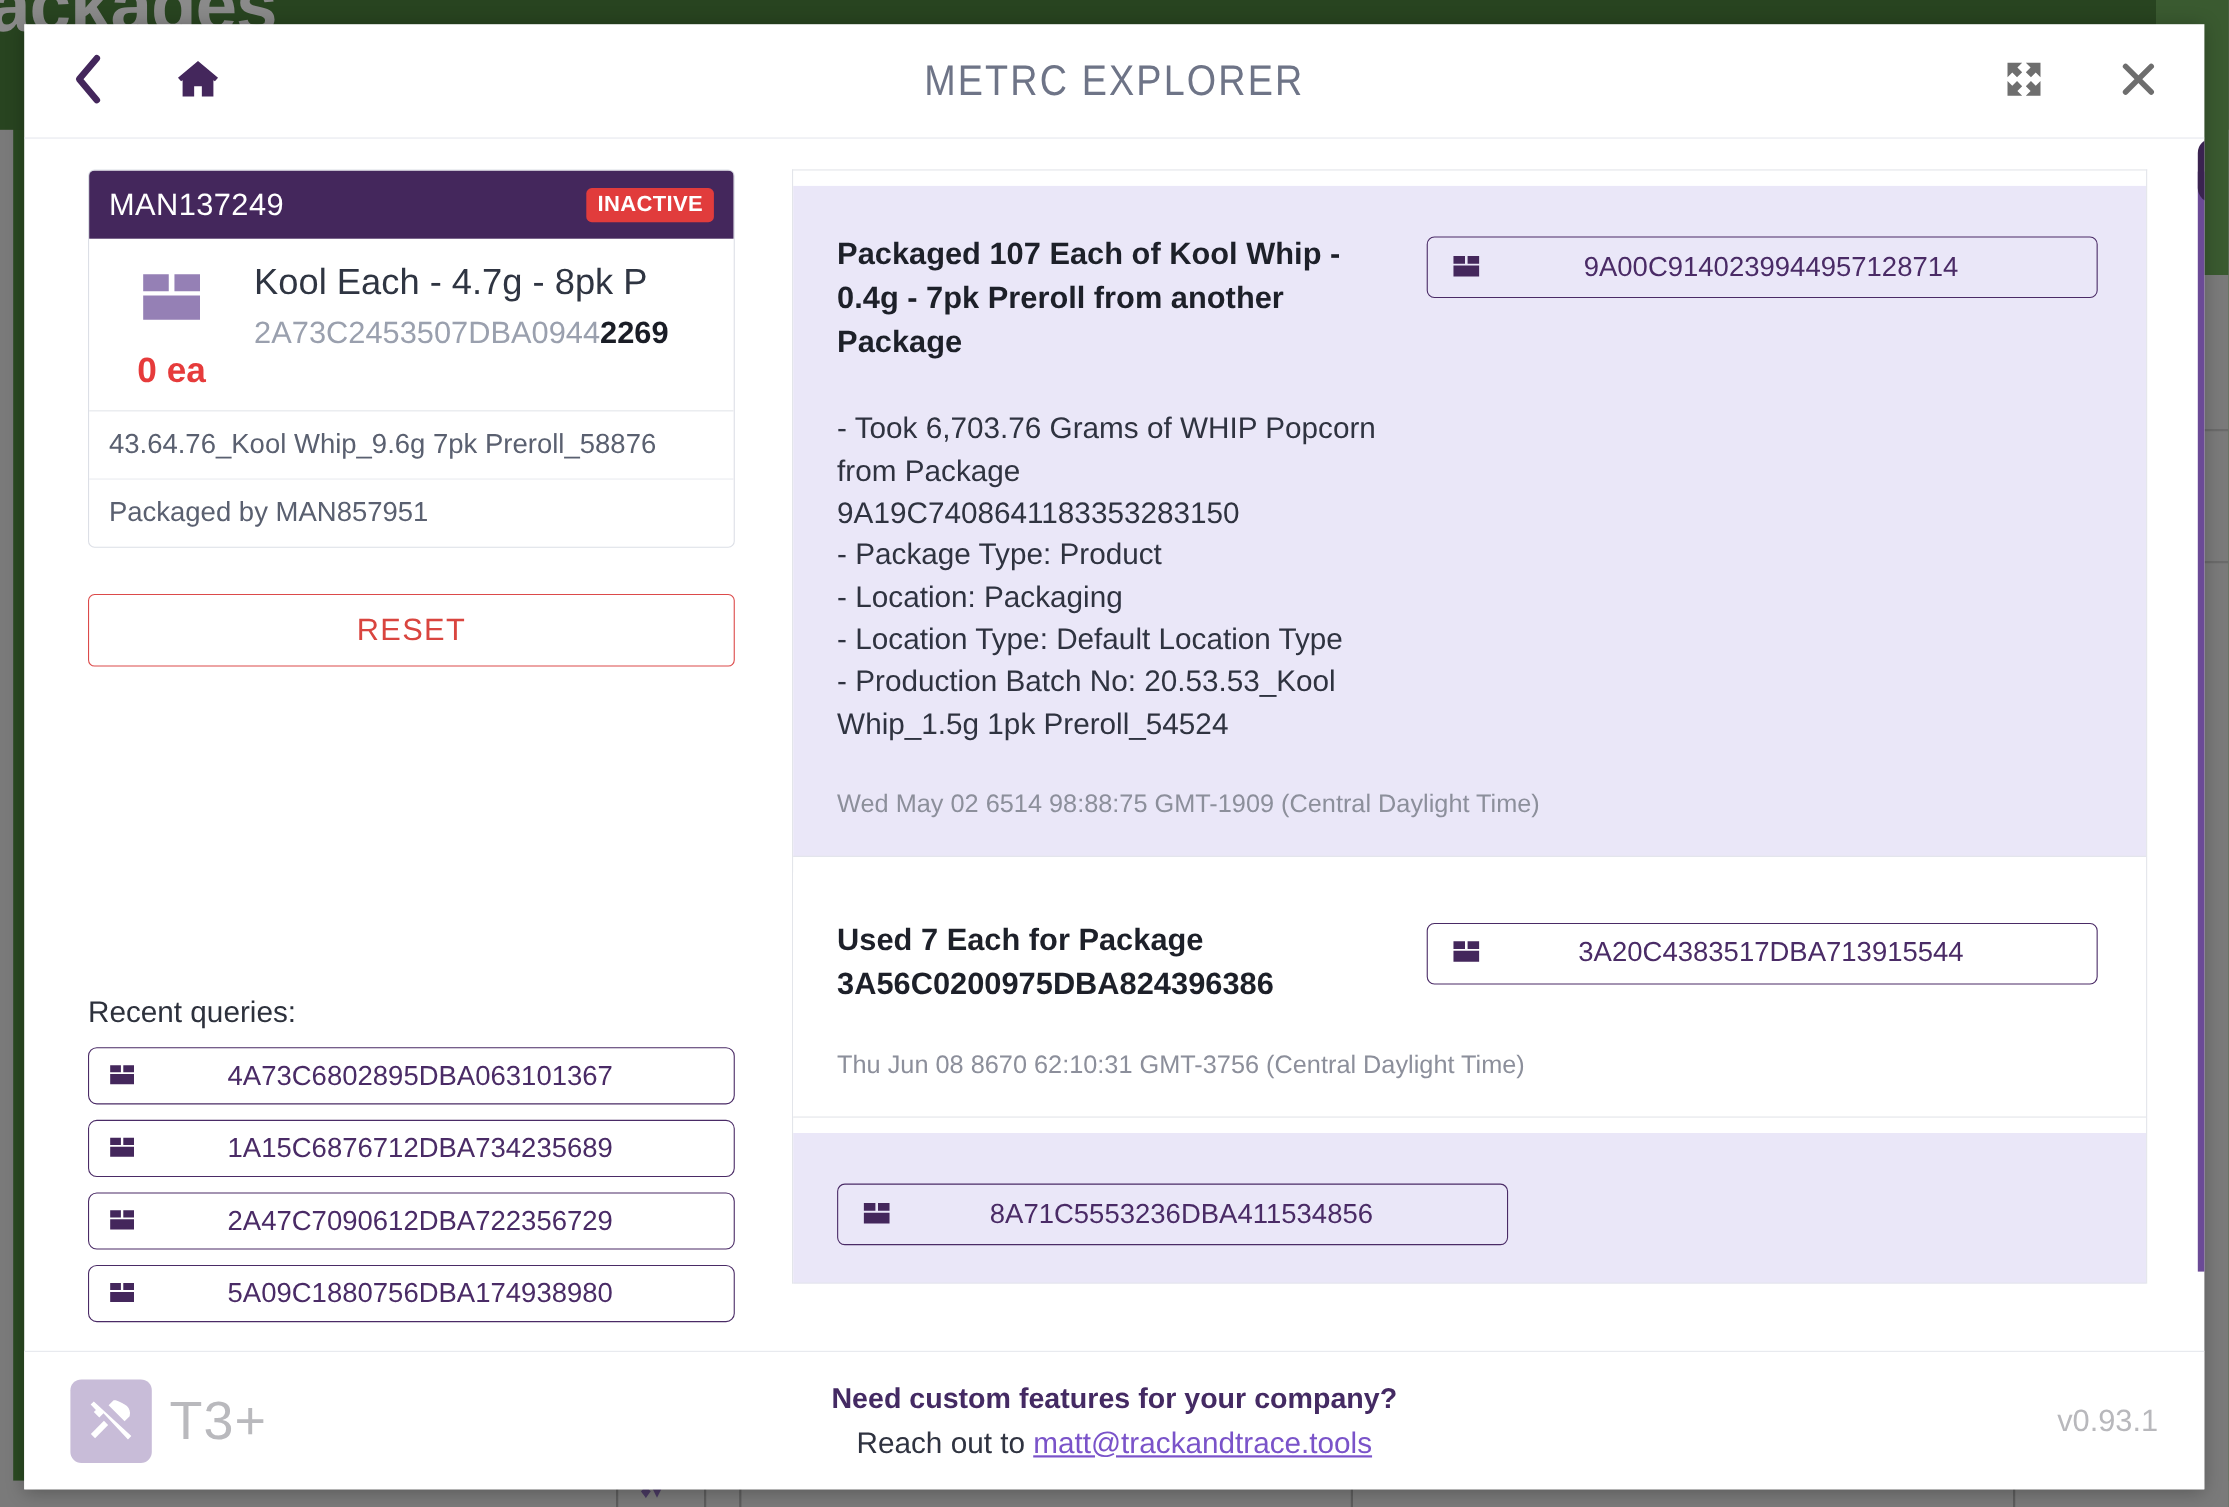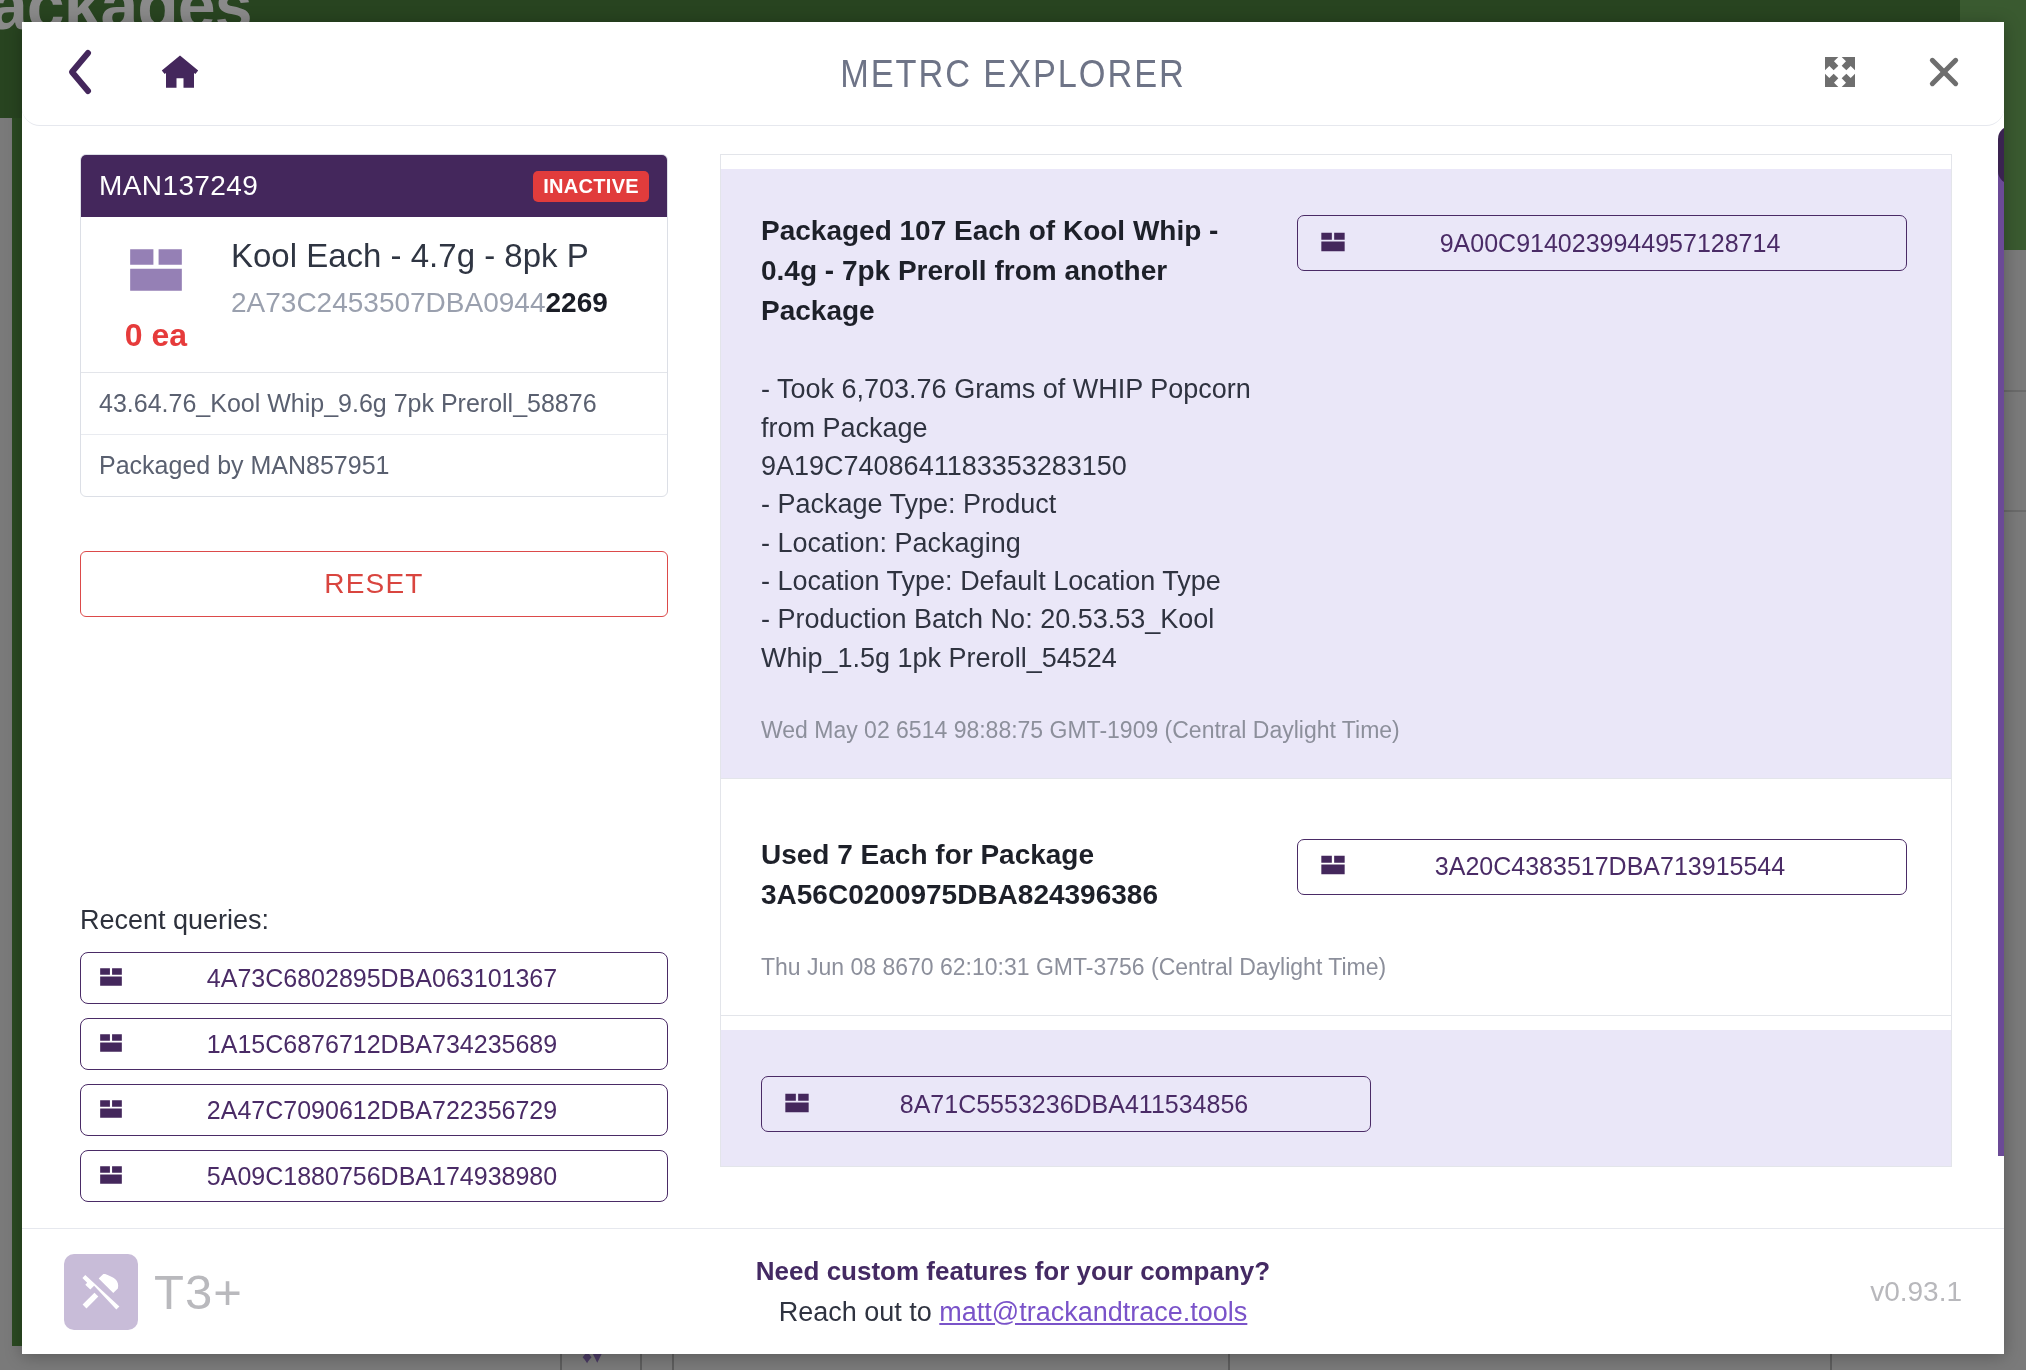--- a/index.html
+++ b/index.html
@@ -52,21 +52,20 @@
     display: flex; flex-direction: column;
     overflow: hidden;
   }
 
   
   .titlebar {
     height: 104px; flex: 0 0 104px;
     border-bottom: 1px solid #e6e8ee;
     display: flex; align-items: center;
     position: relative;
-    border-radius: 18px;
   }
   .tb-btn {
     display: flex; align-items: center; justify-content: center;
     cursor: pointer; background: none; border: none;
   }
   .back-btn { width: 56px; height: 56px; margin-left: 30px; }
   .home-btn { width: 56px; height: 56px; margin-left: 44px; }
   .modal-title {
     position: absolute; left: 0; right: 0; text-align: center;
     font-size: 39px; color: #6e7487; letter-spacing: 2.2px;
@@ -78,21 +77,20 @@
 
   
   .body-area { flex: 1; display: flex; min-height: 0; position: relative; }
 
   
   .left-col {
     width: 660px; flex: 0 0 660px;
     padding: 28px 0 0 58px;
     display: flex; flex-direction: column;
     min-height: 0;
-    gap: 12px;
   }
   .pkg-card {
     width: 588px;
     border: 1px solid #dcdfe6;
     border-radius: 6px;
     background: #fff;
     overflow: hidden;
   }
   .pkg-card-head {
     background: #44275c; color: #fff;

